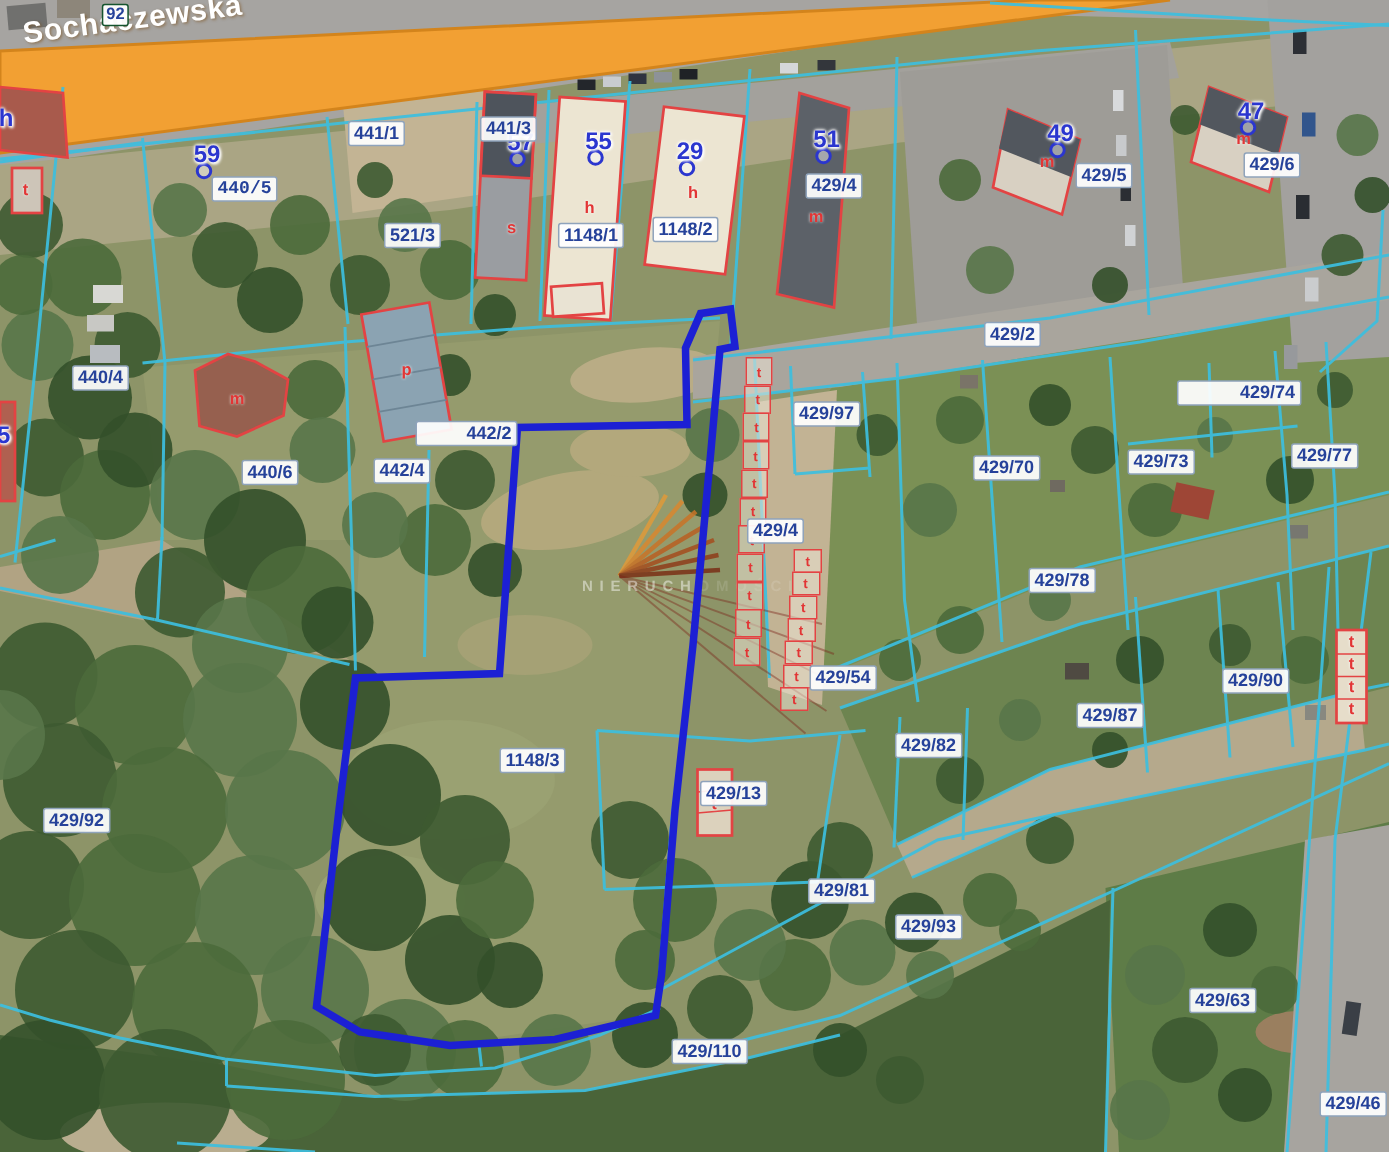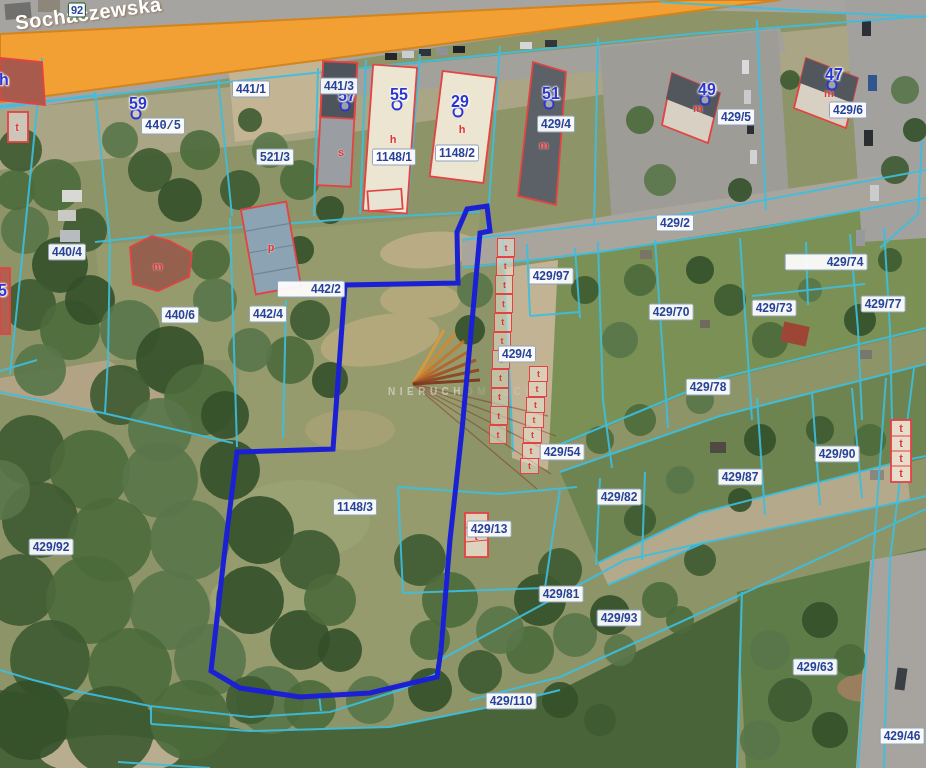--- a/index.html
+++ b/index.html
@@ -374,21 +374,21 @@
     <div class="plabel" style="left: 562px; top: 452px;">429/54</div>
     <div class="plabel" style="left: 837px; top: 454px;">429/90</div>
     <div class="plabel" style="left: 740px; top: 477px;">429/87</div>
     <div class="plabel" style="left: 619px; top: 497px;">429/82</div>
     <div class="plabel" style="left: 355px; top: 507px;">1148/3</div>
     <div class="plabel" style="left: 489px; top: 529px;">429/13</div>
     <div class="plabel" style="left: 51px; top: 547px;">429/92</div>
     <div class="plabel" style="left: 561px; top: 594px;">429/81</div>
     <div class="plabel" style="left: 619px; top: 618px;">429/93</div>
     <div class="plabel" style="left: 815px; top: 667px; text-align: center;">429/63</div>
-    <div class="plabel" style="left: 473px; top: 701px; margin-left: 38px;">429/110</div>
+    <div class="plabel" style="left: 473px; top: 701px;">429/110</div>
     <div class="plabel" style="left: 902px; top: 736px;">429/46</div>
     <div class="hnum" style="left: 138px; top: 104px;">59</div>
     <div class="hmarker" style="left: 136px; top: 114px;"></div>
     <div class="hnum" style="left: 347px; top: 96px;">57</div>
     <div class="hmarker" style="left: 345px; top: 106px;"></div>
     <div class="hnum" style="left: 399px; top: 95px;">55</div>
     <div class="hmarker" style="left: 397px; top: 105px;"></div>
     <div class="hnum" style="left: 460px; top: 102px;">29</div>
     <div class="hmarker" style="left: 458px; top: 112px;"></div>
     <div class="hnum" style="left: 551px; top: 94px;">51</div>

